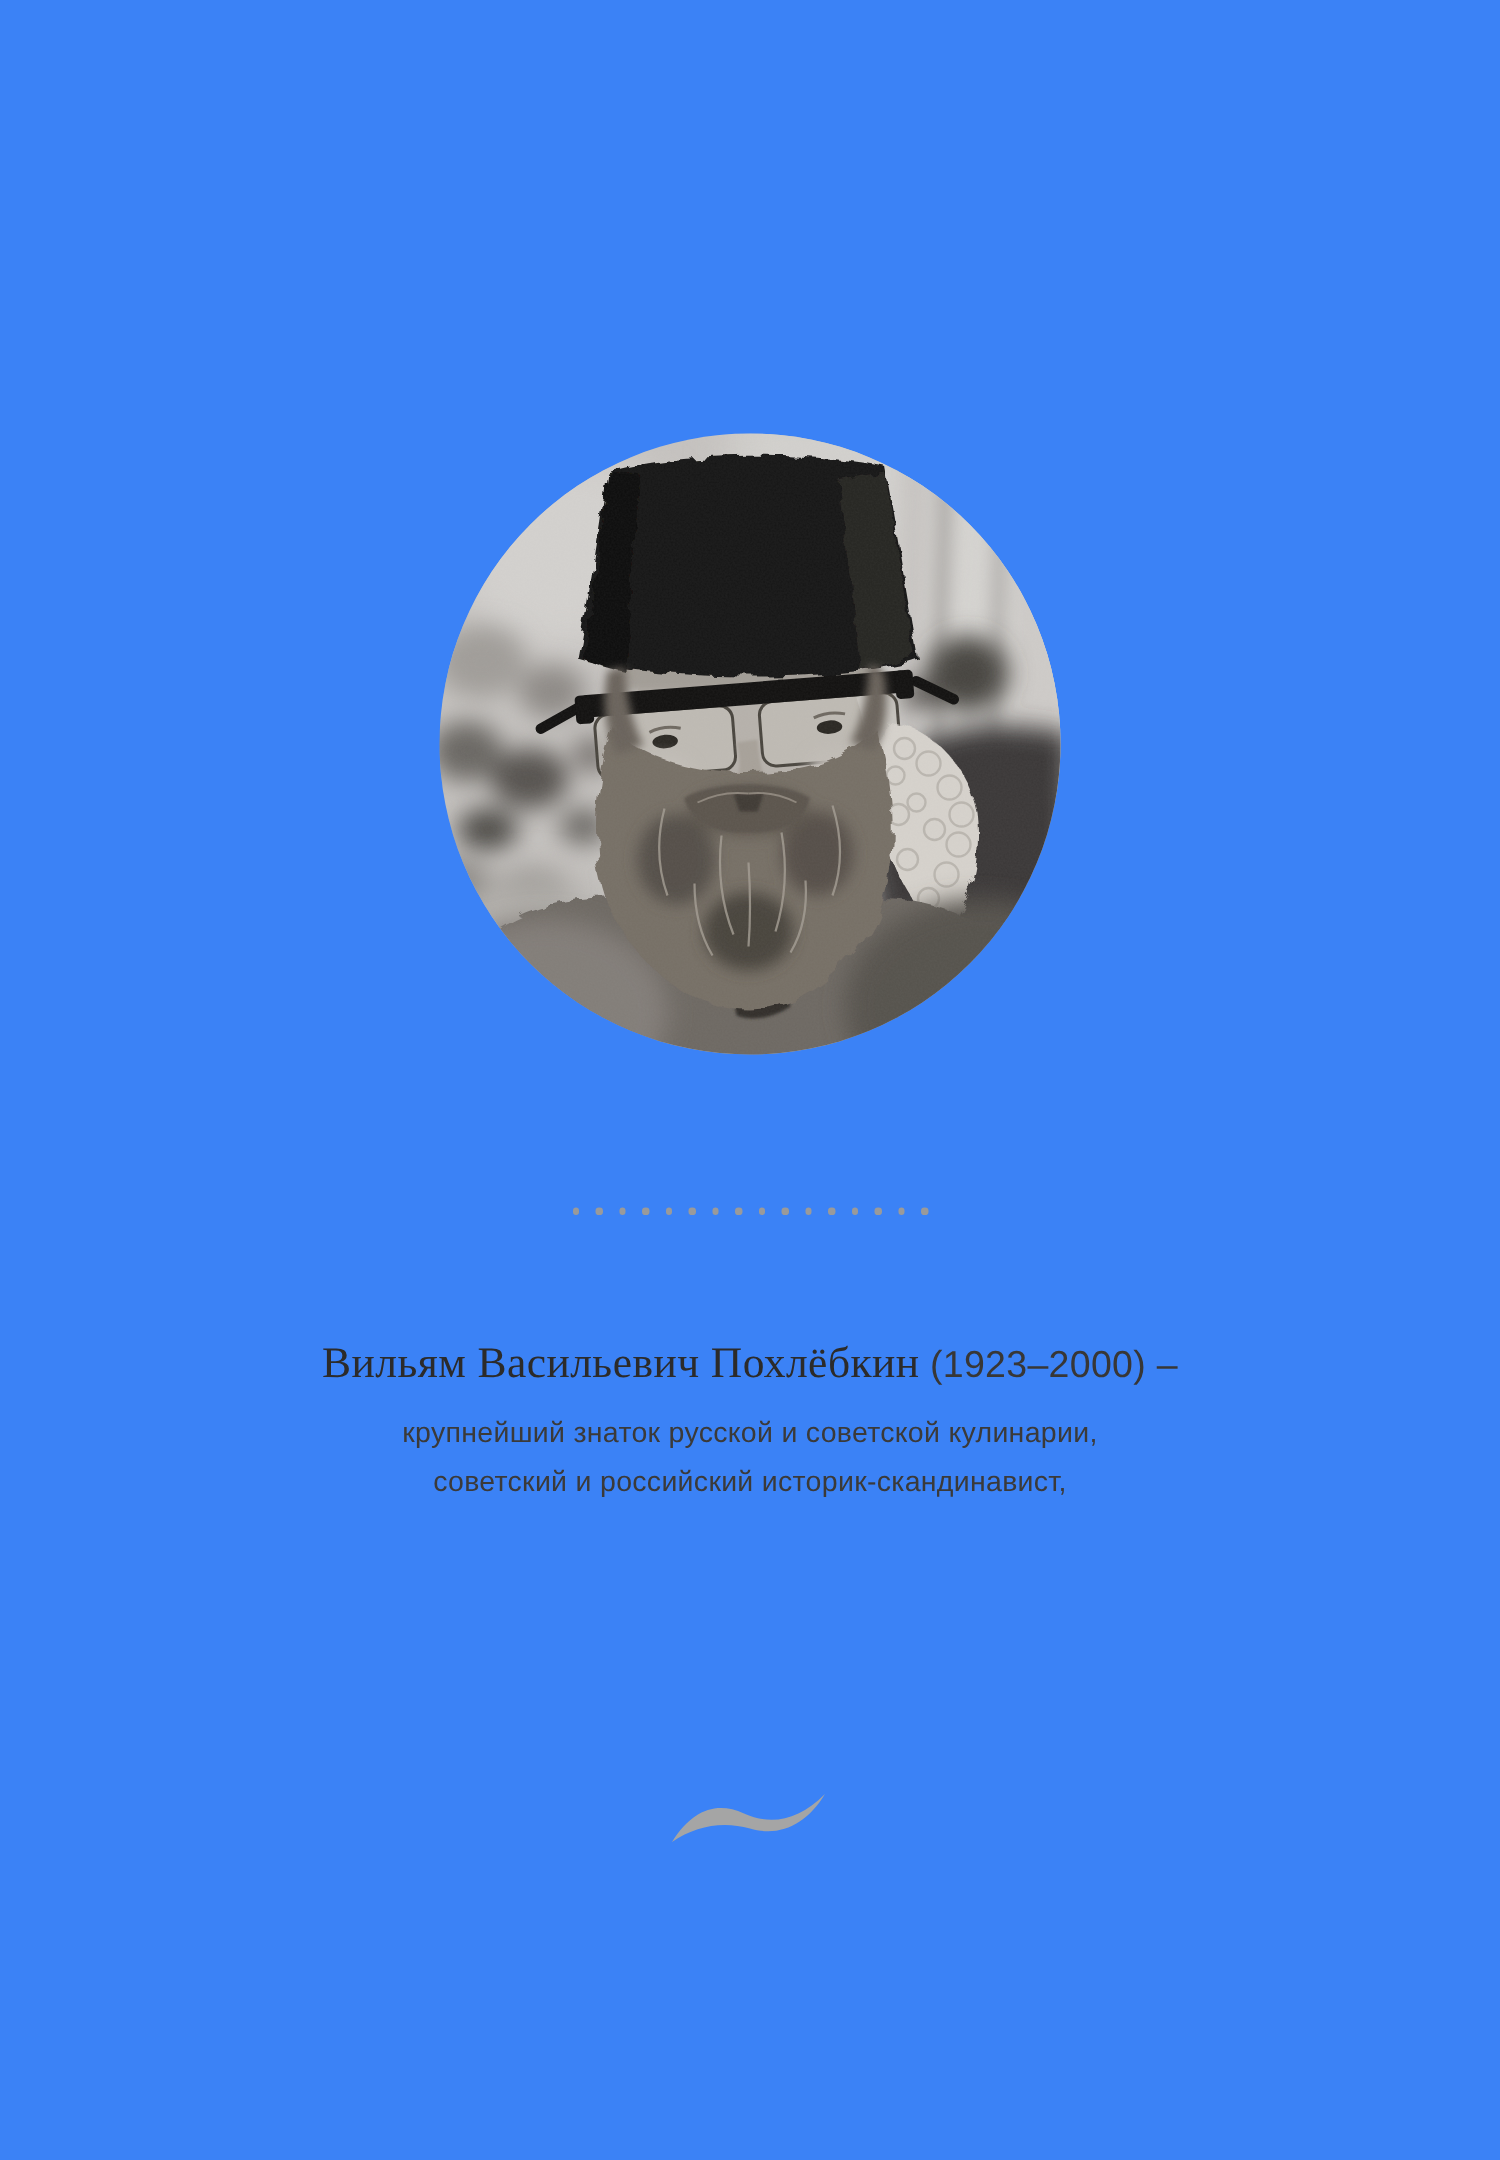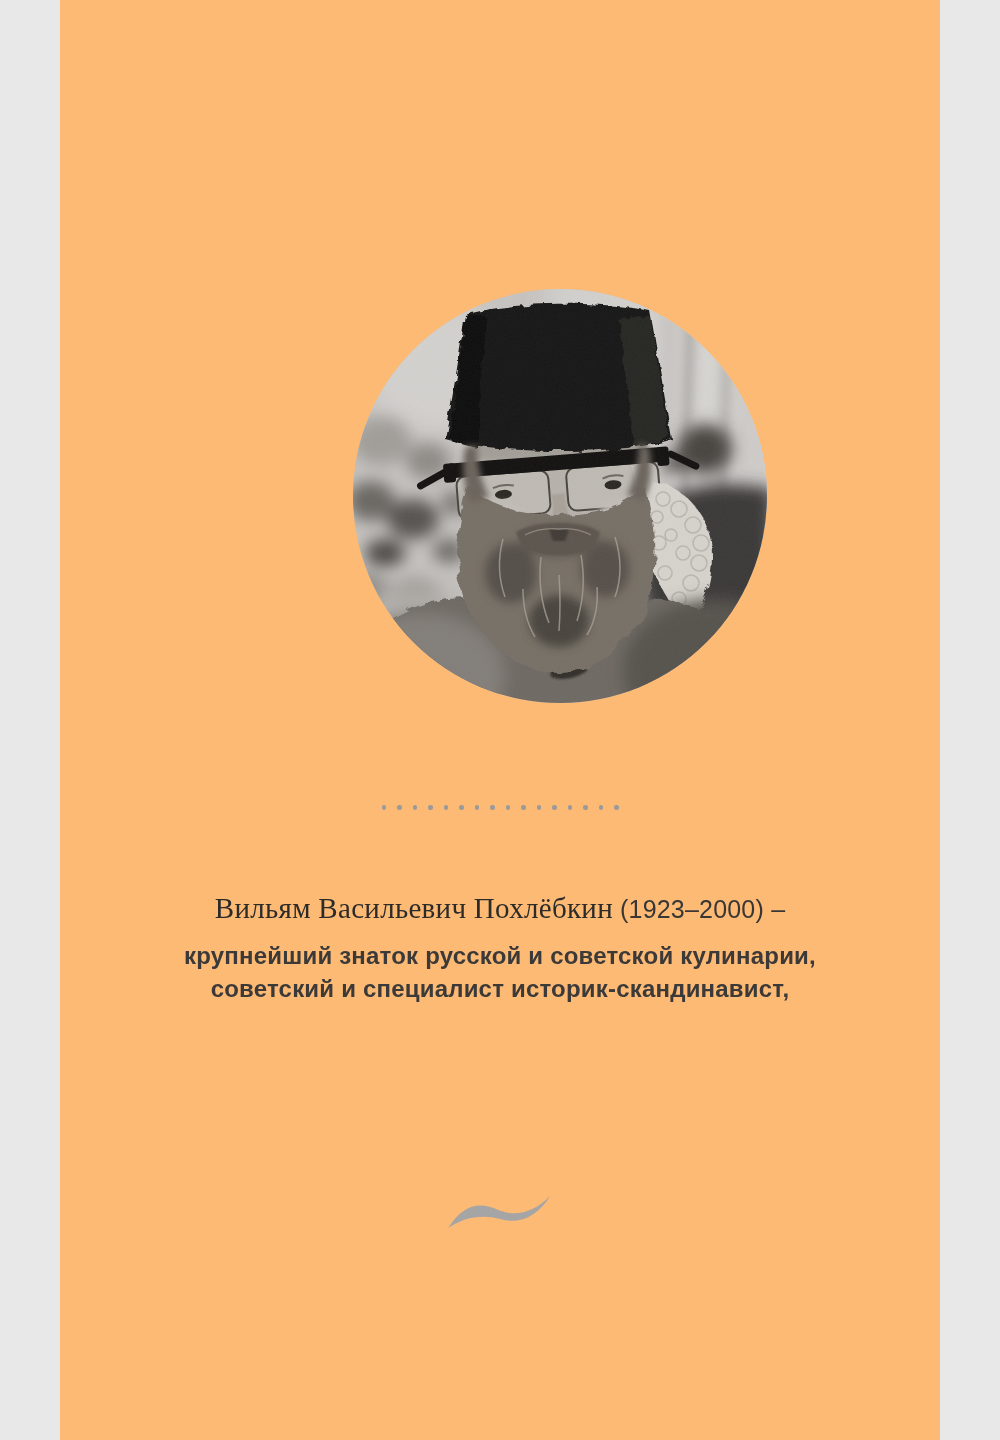--- a/index.html
+++ b/index.html
@@ -1,20 +1,20 @@
 <!DOCTYPE html>
 <html lang="ru"><head>
 <meta charset="utf-8">
 <style>
   html,body{margin:0;padding:0;background:#e8e8e8;}
   .page{
     position:relative;
-    width:880px;height:1440px;
+    width:1000px;height:1440px;
     margin:0 auto;
-    background:#fdba74;
+    background:#3b82f6;
     overflow:hidden;
     font-family:"Liberation Sans",sans-serif;
   }
   
   .portrait{
     position:absolute;left:293px;top:289px;
     width:414px;height:414px;
   }
   .portrait svg{display:block;width:414px;height:414px;}
   
@@ -44,25 +44,24 @@
   }
   .bio-years{
     font-family:"Liberation Sans",sans-serif;
     font-size:25px;
     font-weight:400;
     color:#383736;
     margin-left:7px;
     letter-spacing:0.2px;
   }
   .bio-lines{
-    font-size:24px;
+    font-size:19px;
     line-height:33px;
     color:#3b3a39;
     letter-spacing:0.2px;
-    font-weight:bold;
   }
   
   .flourish{
     position:absolute;top:1194px;left:0;right:0;
     display:flex;justify-content:center;
   }
 </style>
 </head>
 <body>
 
@@ -256,21 +255,21 @@
       <span class="dot"></span>
       <span class="dot"></span>
     </div>
 
   <div class="bio">
     <h1 class="bio-title">
       <span class="bio-name">Вильям Васильевич Похлёбкин</span><span class="bio-years">(1923–2000) –</span>
     </h1>
     <div class="bio-lines">
       <div>крупнейший знаток русской и советской кулинарии,</div>
-      <div>советский и специалист историк-скандинавист,</div>
+      <div>советский и российский историк-скандинавист,</div>
     </div>
   </div>
 
   <div class="flourish">
     <svg width="108" height="40" viewBox="0 0 108 40" aria-hidden="true">
       <path d="M2,34 C16,12 32,7 50,15 C68,23 86,20 104,2
                C92,22 74,31 54,25 C36,20 18,23 2,34 Z" fill="#a5a5a5"></path>
     </svg>
   </div>
 

